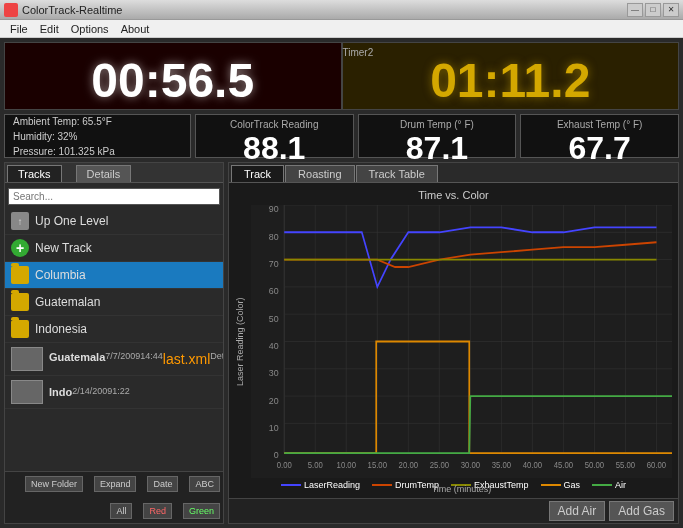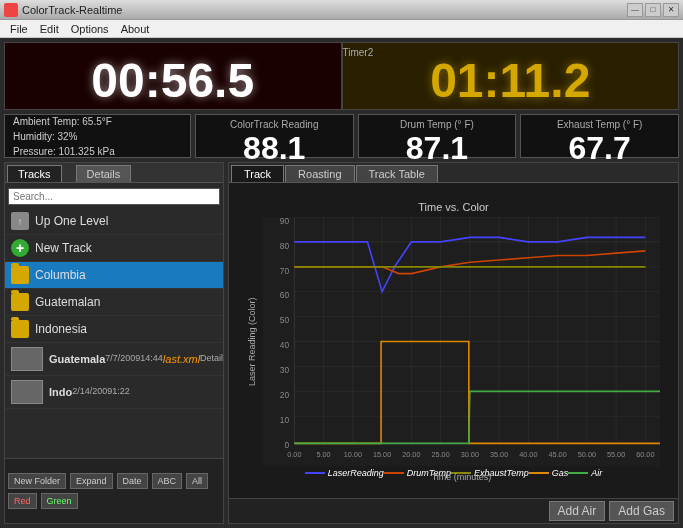--- a/index.html
+++ b/index.html
@@ -251,35 +251,36 @@
       width: 32px; height: 24px;
       background: #666;
       border: 1px solid #888;
       flex-shrink: 0;
     }
     .item-details {
       display: flex;
     }
     .item-name { font-size: 11px; font-weight: bold; color: #ddd; }
     .item-date { font-size: 9px; color: #aaa; }
-    .item-file { font-size: 11px; color: #f90; font-style: italic; }
+    .item-file { font-size: 14px; color: #f90; }
     .item-link { font-size: 9px; color: #aaa; }
 
     
     #panel-list::-webkit-scrollbar { width: 8px; }
     #panel-list::-webkit-scrollbar-track { background: #333; }
     #panel-list::-webkit-scrollbar-thumb { background: #666; }
 
     #panel-footer {
       display: flex;
-      gap: 4px;
-      padding: 14px 3px;
+      gap: 11px;
+      padding: 4px 3px;
       background: #222;
       border-top: 1px solid #444;
       flex-wrap: wrap;
+      justify-content: flex-end;
     }
     .footer-btn {
       font-size: 9px;
       padding: 2px 5px;
       background: #444;
       color: #ccc;
       border: 1px solid #666;
       cursor: pointer;
       white-space: nowrap;
     }
@@ -310,21 +311,21 @@
       border-top: 1px solid #777;
       border-left: 1px solid #777;
       border-right: 1px solid #777;
     }
     .chart-tab.active {
       background: #1a1a1a;
       color: #fff;
     }
     #chart-area {
       flex: 1;
-      padding: 18px;
+      padding: 6px;
       position: relative;
     }
     .chart-title {
       text-align: center;
       font-size: 11px;
       color: #ccc;
       margin-bottom: 4px;
     }
     .chart-container {
       display: flex;
@@ -347,25 +348,24 @@
       height: 100%;
     }
     .x-axis-label {
       text-align: center;
       font-size: 9px;
       color: #aaa;
       margin-top: 2px;
     }
     #chart-legend {
       display: flex;
-      gap: 0;
+      gap: 12px;
       justify-content: center;
       padding: 2px;
       font-size: 9px;
-      font-style: italic;
     }
     .legend-item {
       display: flex;
       align-items: center;
       gap: 3px;
     }
     .legend-color {
       width: 20px; height: 2px;
     }
 

